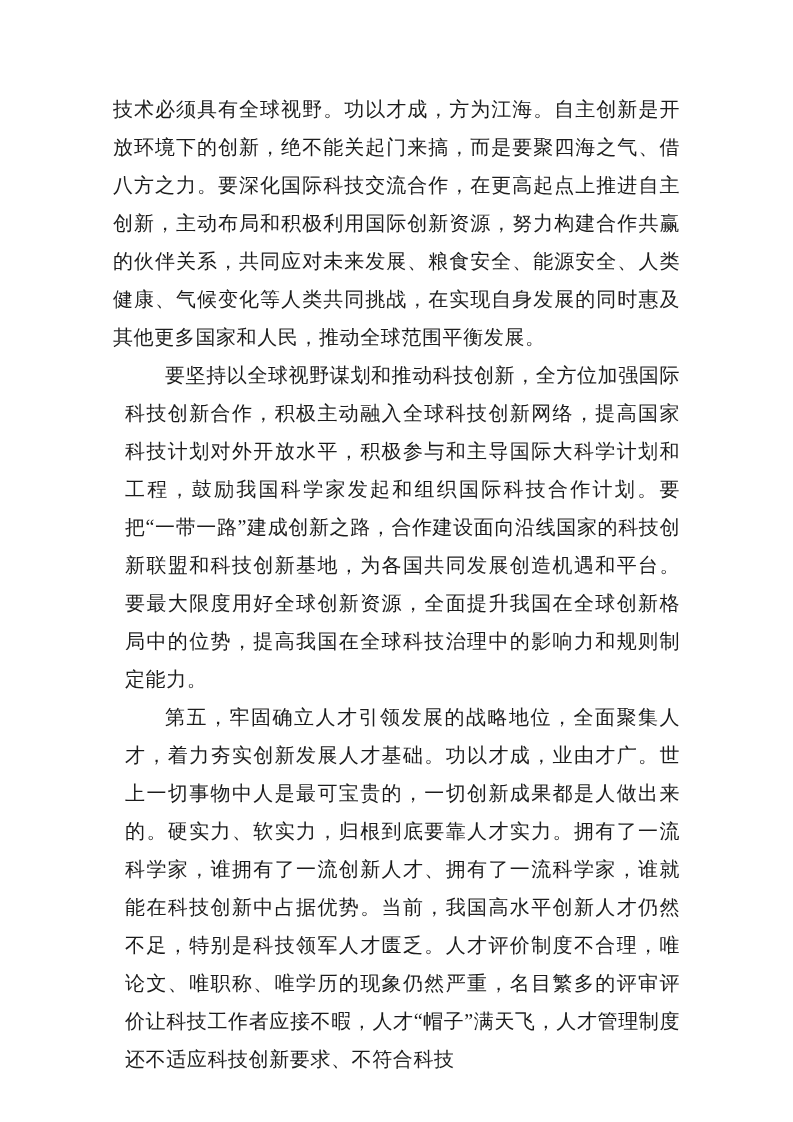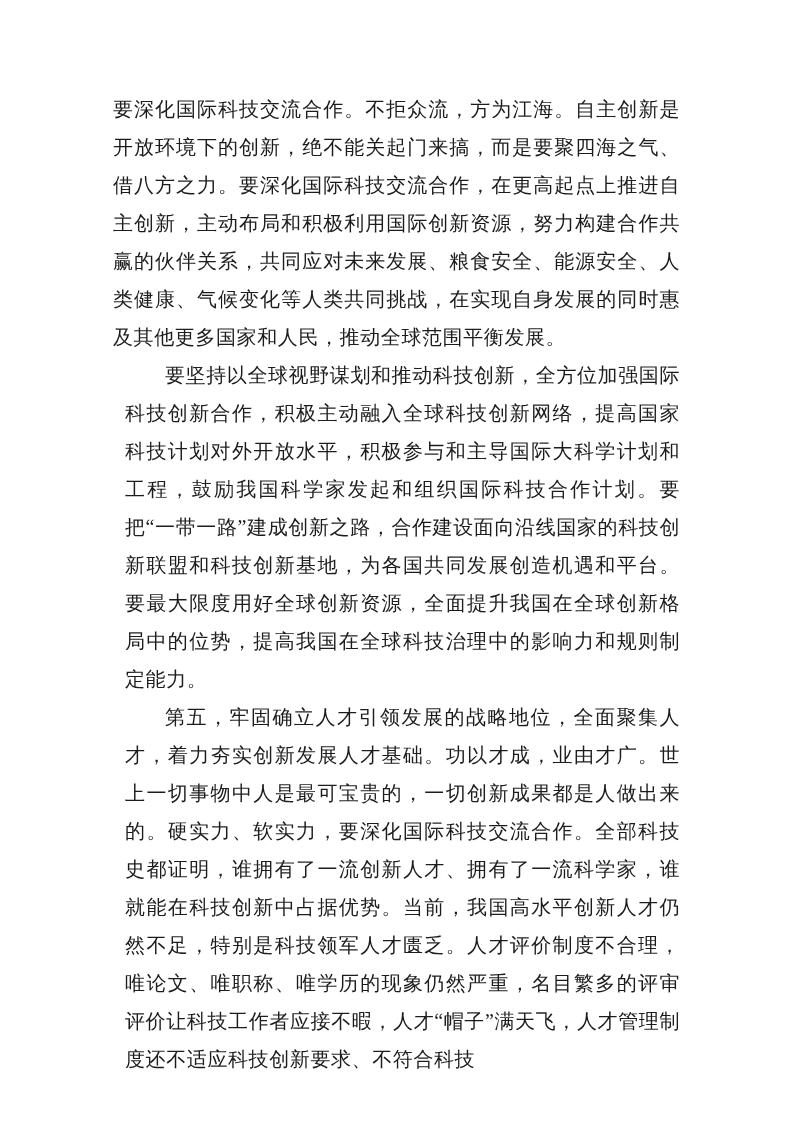--- a/index.html
+++ b/index.html
@@ -37,17 +37,17 @@
   .para.indent {
     text-indent: 2em;
     margin-left: 12px;
   }
 </style>
 </head>
 <body>
 
 <div class="page">
   <div class="doc-body">
-    <p class="para">要深化国际科技交流合作。不拒众流，方为江海。自主创新是开放环境下的创新，绝不能关起门来搞，而是要聚四海之气、借八方之力。要深化国际科技交流合作，在更高起点上推进自主创新，主动布局和积极利用国际创新资源，努力构建合作共赢的伙伴关系，共同应对未来发展、粮食安全、能源安全、人类健康、气候变化等人类共同挑战，在实现自身发展的同时惠及其他更多国家和人民，推动全球范围平衡发展。</p>
+    <p class="para">技术必须具有全球视野。功以才成，方为江海。自主创新是开放环境下的创新，绝不能关起门来搞，而是要聚四海之气、借八方之力。要深化国际科技交流合作，在更高起点上推进自主创新，主动布局和积极利用国际创新资源，努力构建合作共赢的伙伴关系，共同应对未来发展、粮食安全、能源安全、人类健康、气候变化等人类共同挑战，在实现自身发展的同时惠及其他更多国家和人民，推动全球范围平衡发展。</p>
     <p class="para indent">要坚持以全球视野谋划和推动科技创新，全方位加强国际科技创新合作，积极主动融入全球科技创新网络，提高国家科技计划对外开放水平，积极参与和主导国际大科学计划和工程，鼓励我国科学家发起和组织国际科技合作计划。要把“一带一路”建成创新之路，合作建设面向沿线国家的科技创新联盟和科技创新基地，为各国共同发展创造机遇和平台。要最大限度用好全球创新资源，全面提升我国在全球创新格局中的位势，提高我国在全球科技治理中的影响力和规则制定能力。</p>
-    <p class="para indent">第五，牢固确立人才引领发展的战略地位，全面聚集人才，着力夯实创新发展人才基础。功以才成，业由才广。世上一切事物中人是最可宝贵的，一切创新成果都是人做出来的。硬实力、软实力，要深化国际科技交流合作。全部科技史都证明，谁拥有了一流创新人才、拥有了一流科学家，谁就能在科技创新中占据优势。当前，我国高水平创新人才仍然不足，特别是科技领军人才匮乏。人才评价制度不合理，唯论文、唯职称、唯学历的现象仍然严重，名目繁多的评审评价让科技工作者应接不暇，人才“帽子”满天飞，人才管理制度还不适应科技创新要求、不符合科技</p>
+    <p class="para indent">第五，牢固确立人才引领发展的战略地位，全面聚集人才，着力夯实创新发展人才基础。功以才成，业由才广。世上一切事物中人是最可宝贵的，一切创新成果都是人做出来的。硬实力、软实力，归根到底要靠人才实力。拥有了一流科学家，谁拥有了一流创新人才、拥有了一流科学家，谁就能在科技创新中占据优势。当前，我国高水平创新人才仍然不足，特别是科技领军人才匮乏。人才评价制度不合理，唯论文、唯职称、唯学历的现象仍然严重，名目繁多的评审评价让科技工作者应接不暇，人才“帽子”满天飞，人才管理制度还不适应科技创新要求、不符合科技</p>
   </div>
 </div>
 
 </body></html>

